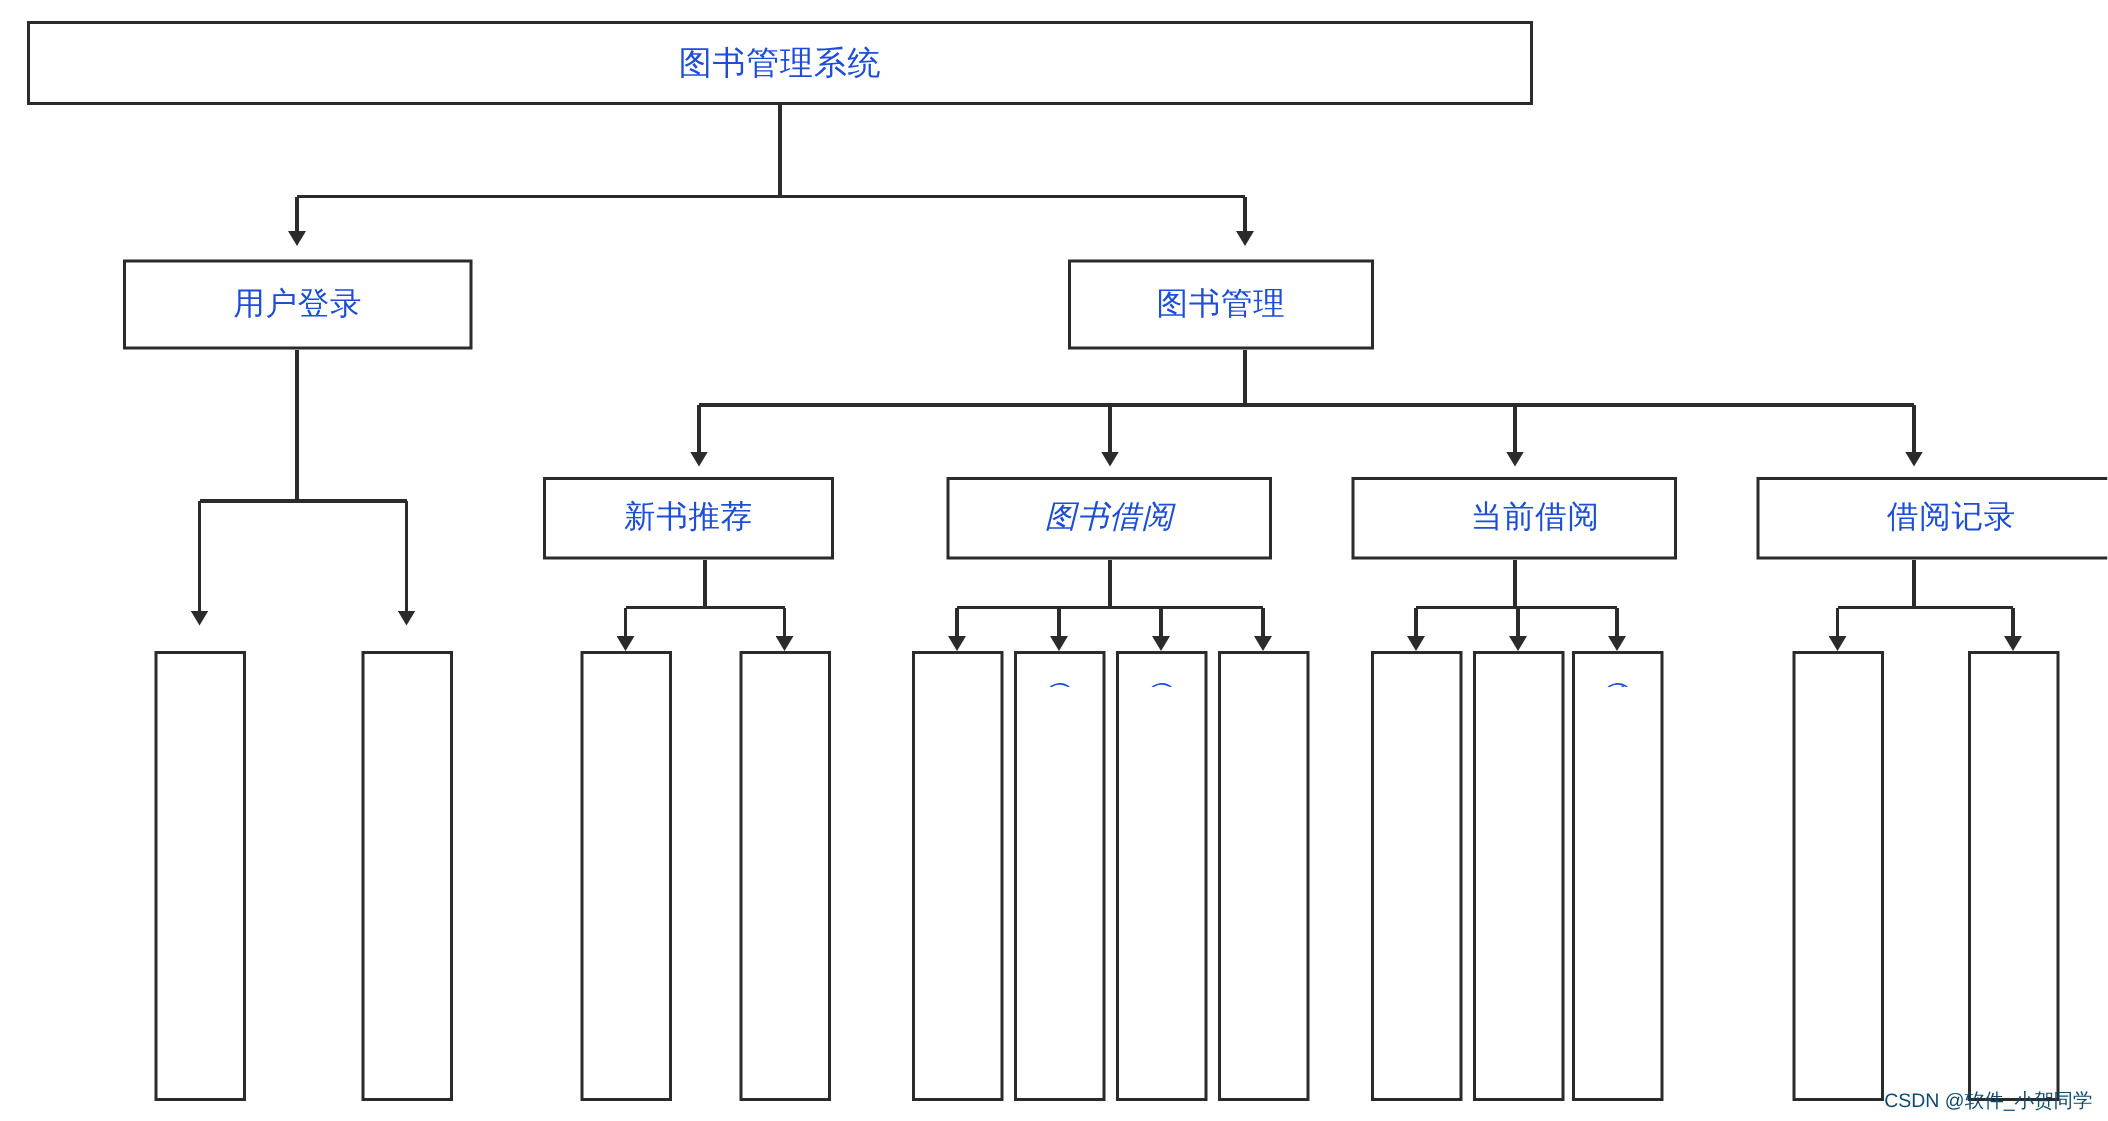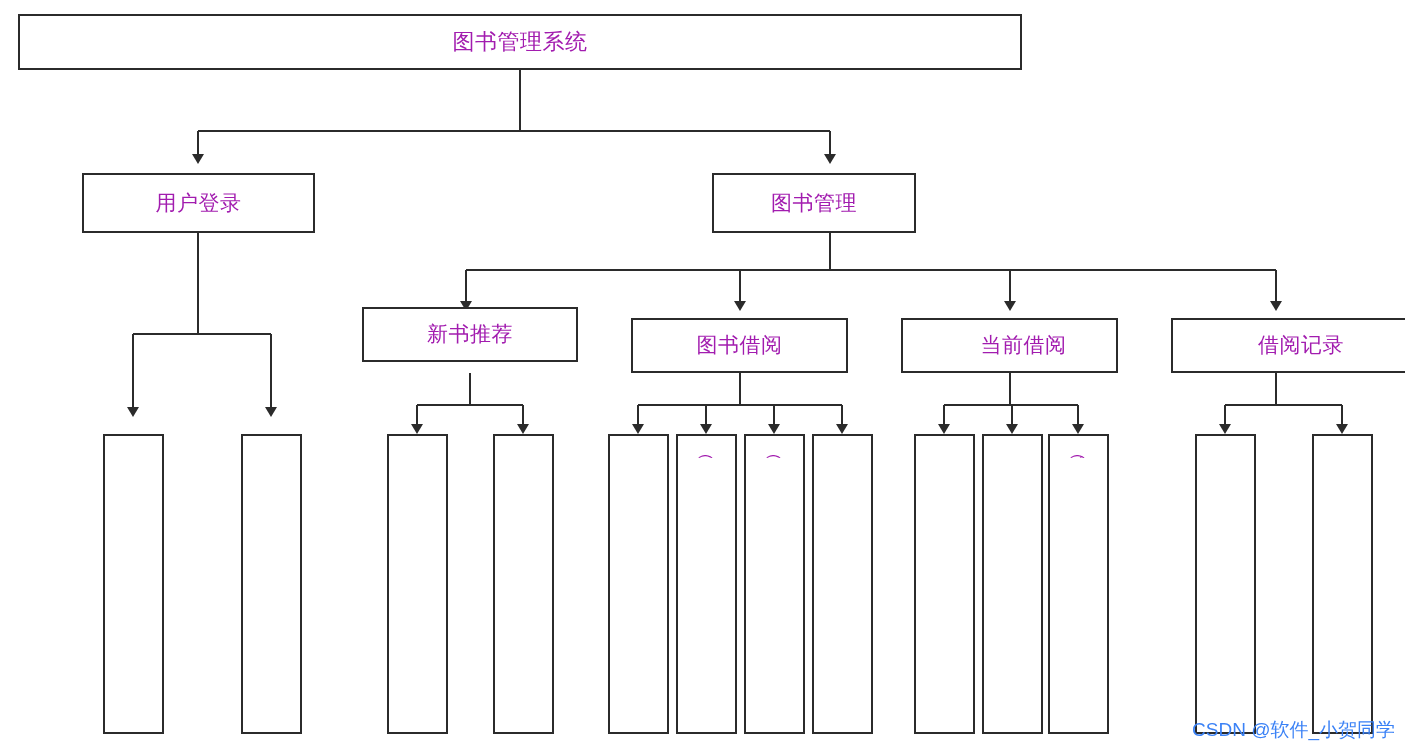--- a/index.html
+++ b/index.html
@@ -26,21 +26,21 @@
     height: 747px;
   }
   .node-box {
     position: absolute;
     box-sizing: border-box;
     border: 2px solid #2b2b2b;
     background: #ffffff;
     display: flex;
     align-items: center;
     justify-content: center;
-    color: #a21caf;
+    color: #1d4ed8;
   }
   .node-label {
     font-size: 21px;
     line-height: 1.15;
     white-space: nowrap;
     letter-spacing: 0.5px;
   }
   .node-box.root .node-label { font-size: 22px; }
   .node-box.level2 .node-label { font-size: 21px; }
   .node-box.level3 .node-label { font-size: 21px; }
@@ -60,22 +60,22 @@
     overflow: hidden;
   }
   .node-box.leaf.tall .node-label {
     align-self: flex-start;
     margin-top: 2px;
   }
   .watermark {
     position: absolute;
     right: 10px;
     bottom: 4px;
-    font-size: 19px;
-    color: #3b82f6;
+    font-size: 13px;
+    color: #0c4a6e;
     white-space: nowrap;
     user-select: none;
   }
 </style>
 </head>
 <body>
 
 <div id="diagram-root">
 
   <svg class="layer" viewBox="0 0 1405 747" xmlns="http://www.w3.org/2000/svg">
@@ -133,25 +133,25 @@
   </div>
 
   <div class="node-box level2" style="left:82px; top:173px; width:233px; height:60px;">
     <span class="node-label">用户登录</span>
   </div>
 
   <div class="node-box level2" style="left:712px; top:173px; width:204px; height:60px;">
     <span class="node-label">图书管理</span>
   </div>
 
-  <div class="node-box level3" style="left:362px; top:307px; width:216px; height:55px;">
+  <div class="node-box level3" style="left:362px; top:318px; width:194px; height:55px;">
     <span class="node-label">新书推荐</span>
   </div>
 
-  <div class="node-box level3" style="left:631px; top:318px; width:217px; height:55px;">
+  <div class="node-box level3" style="left:631px; top:318px; width:217px; height:55px;font-style:italic;">
     <span class="node-label">图书借阅</span>
   </div>
 
   <div class="node-box level3" style="left:901px; top:318px; width:217px; height:55px;padding-left:28px;">
     <span class="node-label">当前借阅</span>
   </div>
 
   <div class="node-box level3" style="left:1171px; top:318px; width:260px; height:55px;">
     <span class="node-label">借阅记录</span>
   </div>

